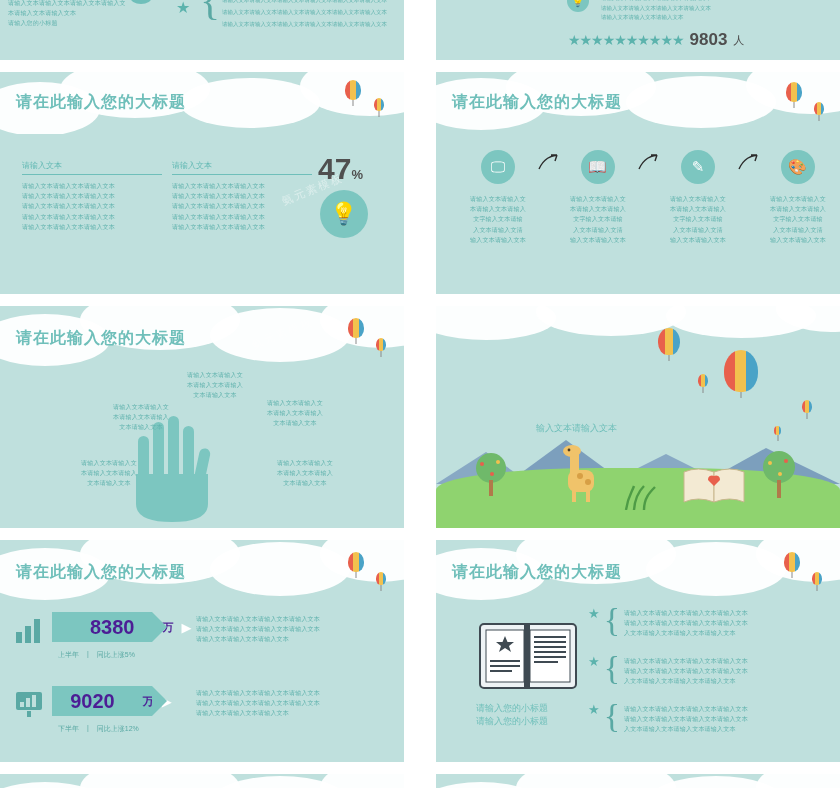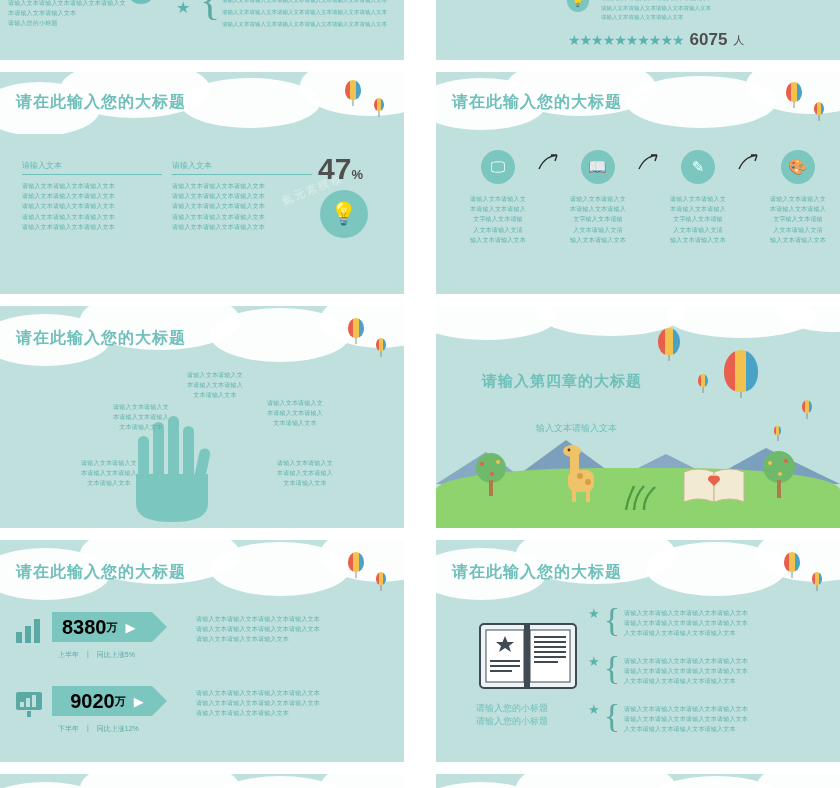--- a/index.html
+++ b/index.html
@@ -97,21 +97,21 @@
   }
   .hr-line { height: 1px; background: #6fbfba; }
   .watermark {
     position: absolute; color: rgba(255,255,255,0.45);
     font-size: 11px; letter-spacing: 2px;
     transform: rotate(-22deg);
     pointer-events: none;
   }
   .arrow-svg { display:block; }
   .pct { font-size: 30px; font-weight: bold; color: #4f4f4f; }
-  .numbig { font-size: 20px; font-weight: bold; color: #000000; }
+  .numbig { font-size: 20px; font-weight: bold; color: #4c1d95; margin-left: 28px; }
   .chev {
     position: relative; background: #7cc6c0; height: 30px;
     display: flex; align-items: center; padding-left: 10px;
   }
   .chev::after {
     content:""; position:absolute; right:-15px; top:0;
     border-left: 15px solid #7cc6c0;
     border-top: 15px solid transparent;
     border-bottom: 15px solid transparent;
   }
@@ -142,21 +142,21 @@
 
   <div class="slide s2">
     <div class="circle-icon" style="position:absolute;left:131px;top:-10px;width:22px;height:22px;font-size:11px;">💡</div>
     <div style="position:absolute;left:165px;top:-6px;width:180px;">
       <div class="tinytext">请输入文本请输入文本请输入文本请输入文本</div>
       <div class="tinytext">请输入文本请输入文本请输入文本请输入文本</div>
       <div class="tinytext">请输入文本请输入文本请输入文本</div>
     </div>
     <div style="position:absolute;left:132px;top:30px;display:flex;align-items:center;gap:6px;">
       <div class="star" style="font-size:14px;letter-spacing:-1px;">★★★★★★★★★★</div>
-      <div style="font-size:17px;font-weight:bold;color:#4f4f4f;">6075</div>
+      <div style="font-size:17px;font-weight:bold;color:#4f4f4f;">9803</div>
       <div style="font-size:11px;color:#4f4f4f;">人</div>
     </div>
   </div>
 
   <div class="slide s3">
     <div class="sky">
       <div class="cloud" style="left:-20px;top:10px;width:120px;height:54px;"></div>
       <div class="cloud" style="left:60px;top:-12px;width:150px;height:58px;"></div>
       <div class="cloud" style="left:180px;top:6px;width:140px;height:50px;"></div>
       <div class="cloud" style="left:300px;top:-16px;width:140px;height:60px;"></div>
@@ -297,21 +297,20 @@
   </div>
 
   <div class="slide s6">
     <div class="sky" style="height:40px;">
       <div class="cloud" style="left:-20px;top:-10px;width:140px;height:44px;"></div>
       <div class="cloud" style="left:100px;top:-18px;width:150px;height:48px;"></div>
       <div class="cloud" style="left:230px;top:-12px;width:150px;height:44px;"></div>
       <div class="cloud" style="left:340px;top:-20px;width:110px;height:46px;"></div>
     </div>
 
-    <div class="title" style="left:46px;top:66px;font-size:15px;">请输入第四章的大标题</div>
     <div class="subtitle" style="position:absolute;left:100px;top:116px;">输入文本请输入文本</div>
 
     <div class="balloon mid" style="left:222px;top:22px;"></div>
     <div class="balloon big" style="left:288px;top:44px;"></div>
     <div class="balloon small" style="left:262px;top:68px;"></div>
     <div class="balloon small" style="left:366px;top:94px;"></div>
     <div class="balloon tiny" style="left:338px;top:120px;"></div>
 
     <svg style="position:absolute;left:0;bottom:44px;" width="404" height="50" viewBox="0 0 404 50">
       <path d="M0 50 L50 18 L95 50 Z" fill="#88a9c4"></path>

